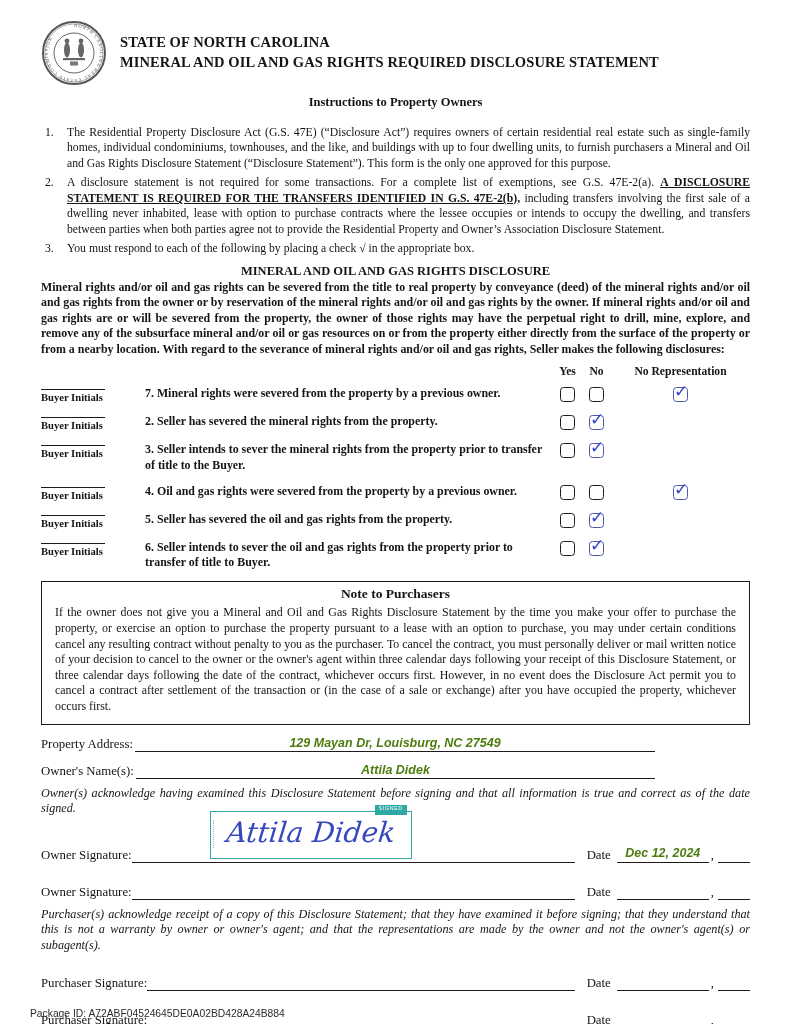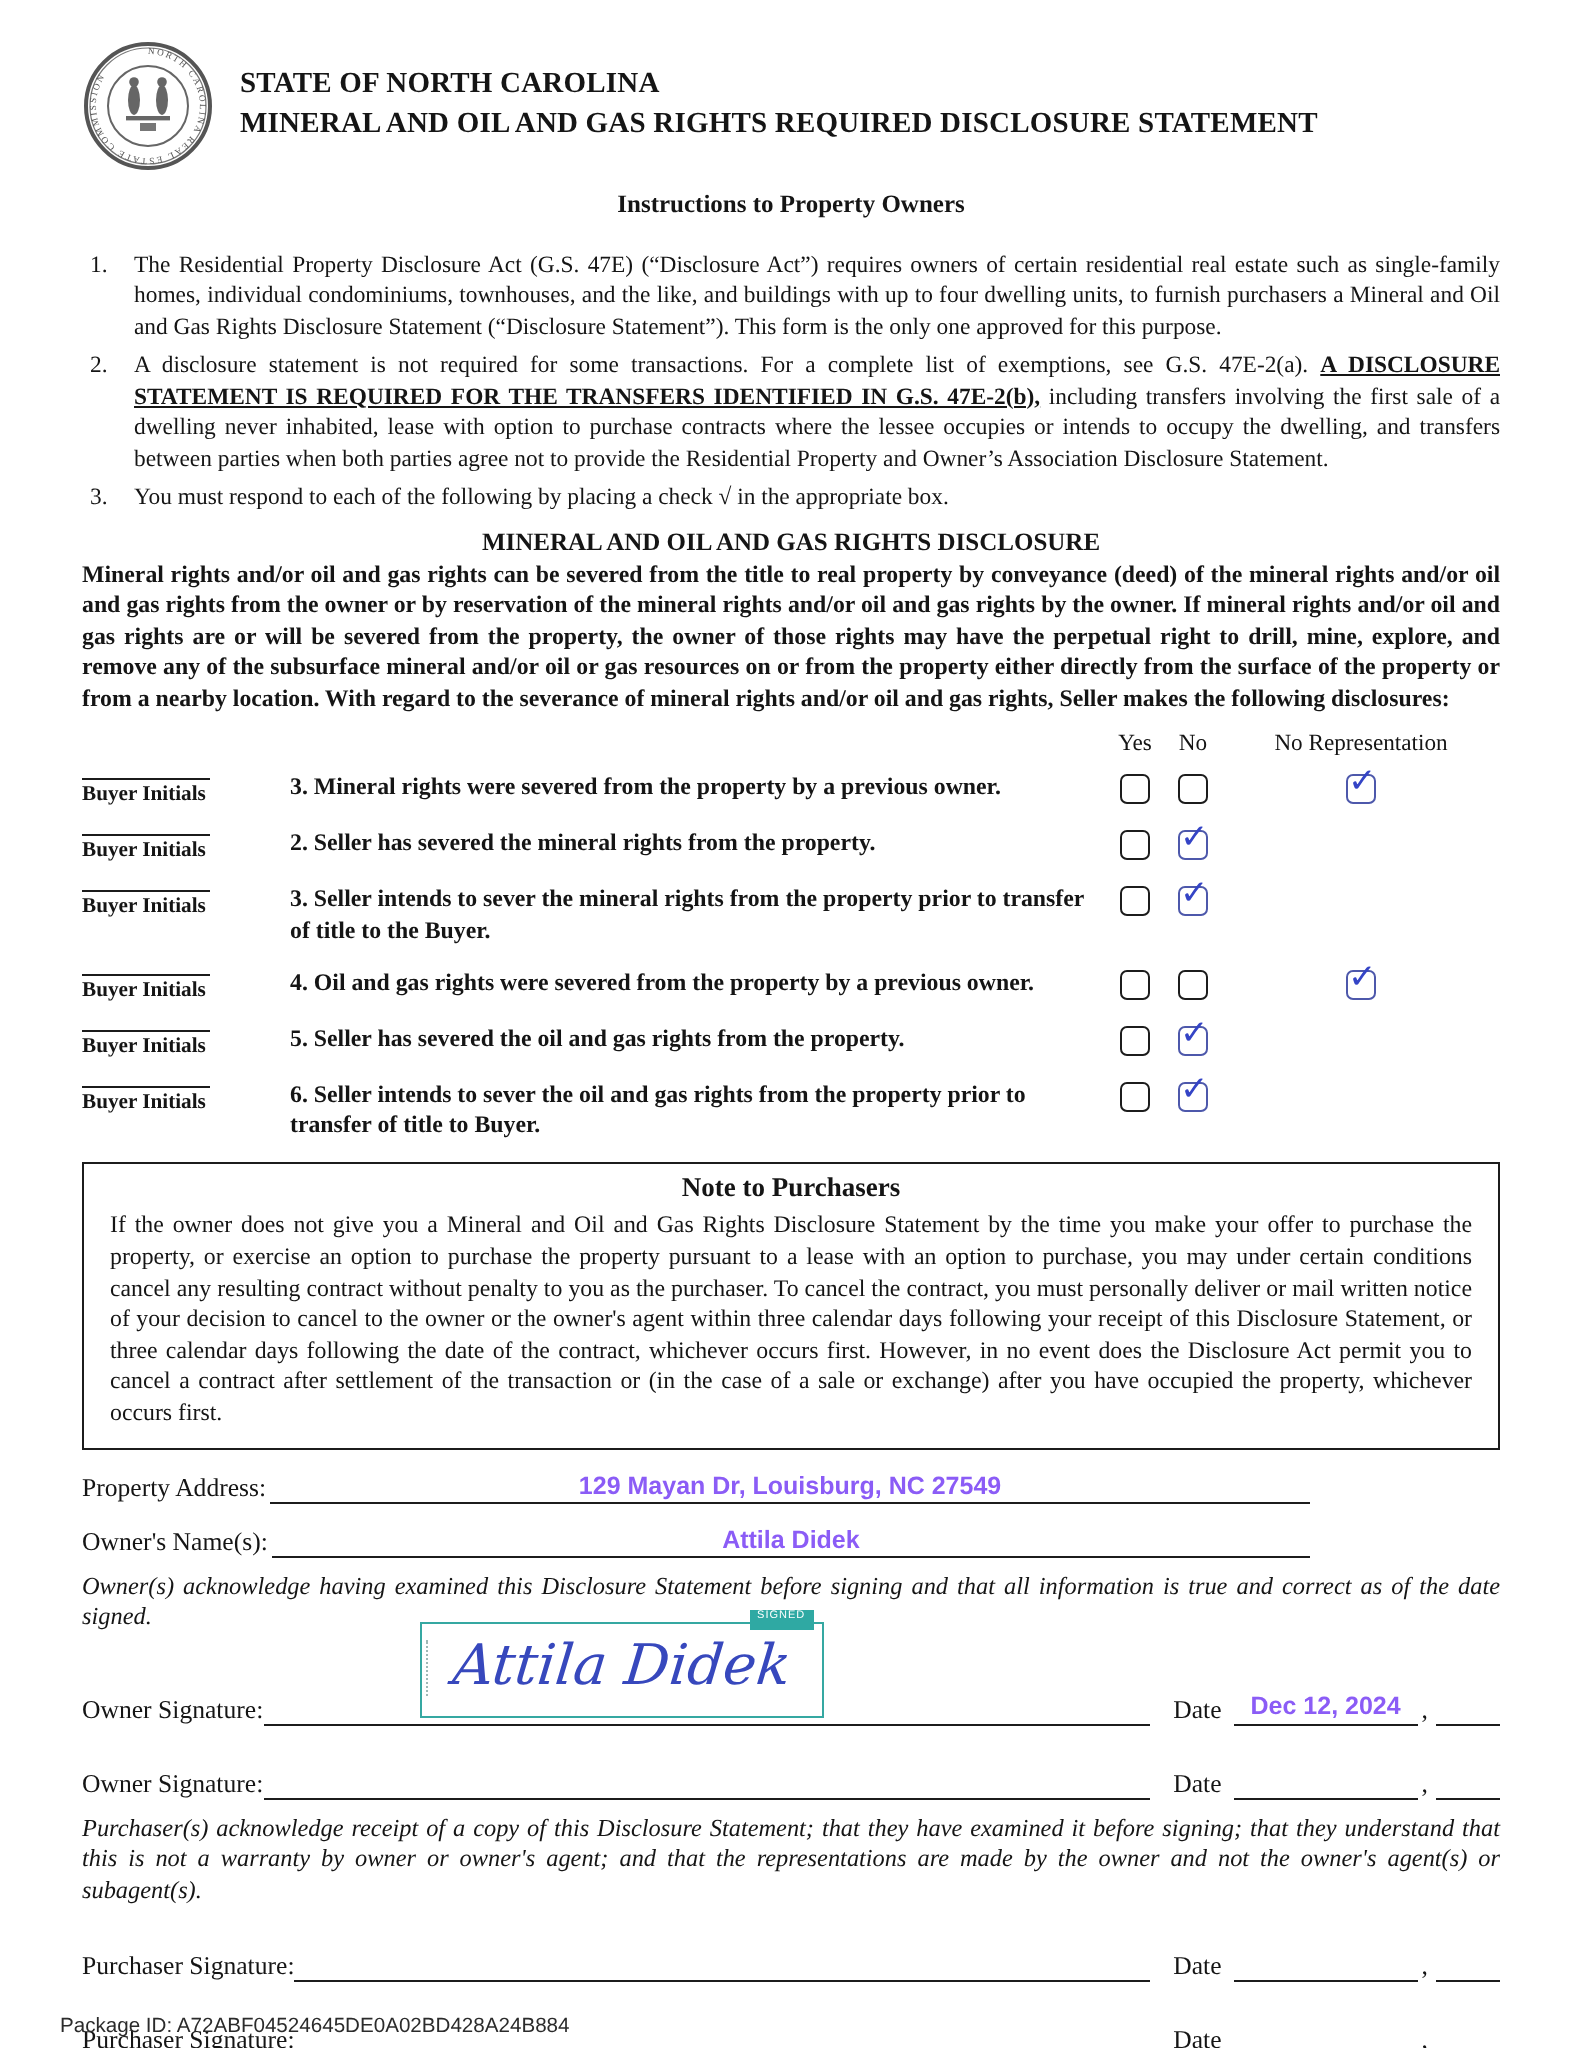--- a/index.html
+++ b/index.html
@@ -23,21 +23,21 @@
   .iitem { display:flex; margin-bottom:4px; font-size:11.7px; line-height:1.32; }
   .inum { width:26px; flex:0 0 26px; padding-left:4px; }
   .itext { flex:1; text-align:justify; }
   .bu { font-weight:bold; text-decoration:underline; }
 
   .disc-head { text-align:center; font-weight:bold; font-size:12.5px; margin:7px 0 1px 0; }
   .disc-para { font-weight:bold; font-size:11.9px; line-height:1.31; text-align:justify; margin:0; }
 
   
   .grid-row { display:grid; grid-template-columns:104px 408px 29px 29px 1fr; column-gap:0; }
-  .col-hdr { font-weight:normal; font-size:11.6px; margin-top:8px; margin-bottom:8px; }
+  .col-hdr { font-weight:bold; font-size:11.6px; margin-top:8px; margin-bottom:8px; }
   .col-hdr .ch { text-align:center; }
   .drow { margin-bottom:11px; align-items:start; }
   .dstmt { font-weight:bold; font-size:11.9px; line-height:1.28; padding-right:10px; }
   .binit { width:64px; margin-top:3px; }
   .binit .line { border-top:1.6px solid #1b1b1b; height:3px; }
   .binit .lbl { font-weight:bold; font-size:10.6px; }
   .cbcell { display:flex; justify-content:center; padding-top:1px; }
   .cb { position:relative; width:15px; height:15px; border:1.7px solid #1c1c1c; border-radius:3.5px; background:#fff; }
   .cb.checked { border-color:#4d58ab; }
   .cb.checked::after {
@@ -51,22 +51,22 @@
   .notebox { border:1.6px solid #1c1c1c; margin-top:9px; padding:4px 13px 9px 13px; }
   .notebox h2 { margin:0 0 3px 0; text-align:center; font-size:13.5px; font-weight:bold; }
   .notebox p { margin:0; font-size:11.9px; line-height:1.31; text-align:justify; }
 
   
   .frow { display:flex; align-items:flex-end; margin-top:11px; font-size:12.8px; }
   .frow .flabel { white-space:nowrap; padding-right:2px; }
   .fline { flex:1; border-bottom:1.3px solid #1c1c1c; text-align:center; position:relative; min-height:16px; }
   .fline.short-gap { margin-right:95px; }
   .fill-val {
-    font-family:"Liberation Sans", sans-serif; font-weight:bold; 
-    color:#8b5cf6; font-size:12.5px; line-height:1.2;
+    font-family:"Liberation Sans", sans-serif; font-weight:bold; font-style:italic;
+    color:#4d7c0f; font-size:12.5px; line-height:1.2;
   }
 
   .ack { font-style:italic; font-size:12.2px; line-height:1.28; margin:7px 0 0 0; text-align:justify; }
 
   
   .sigrow { display:flex; align-items:flex-end; font-size:12.8px; margin-top:21px; }
   .sigrow .flabel { white-space:nowrap; }
   .sig-line { flex:1; border-bottom:1.3px solid #1c1c1c; min-height:16px; position:relative; }
   .date-lbl { margin:0 6px 0 12px; }
   .date-line { width:92px; border-bottom:1.3px solid #1c1c1c; min-height:16px; text-align:center; position:relative; }
@@ -152,21 +152,21 @@
     <div class="ch">No</div>
     <div class="ch">No Representation</div>
   </div>
 
   <div id="disclosure-rows">
   <div class="grid-row drow">
     <div class="binit">
       <div class="line"></div>
       <div class="lbl">Buyer Initials</div>
     </div>
-    <div class="dstmt">3. Mineral rights were severed from the property by a previous owner.</div>
+    <div class="dstmt">7. Mineral rights were severed from the property by a previous owner.</div>
     <div class="cbcell">
           <span class="cb"></span>
         </div>
     <div class="cbcell">
           <span class="cb"></span>
         </div>
     <div class="cbcell">
           <span class="cb checked"></span>
         </div>
   </div>

